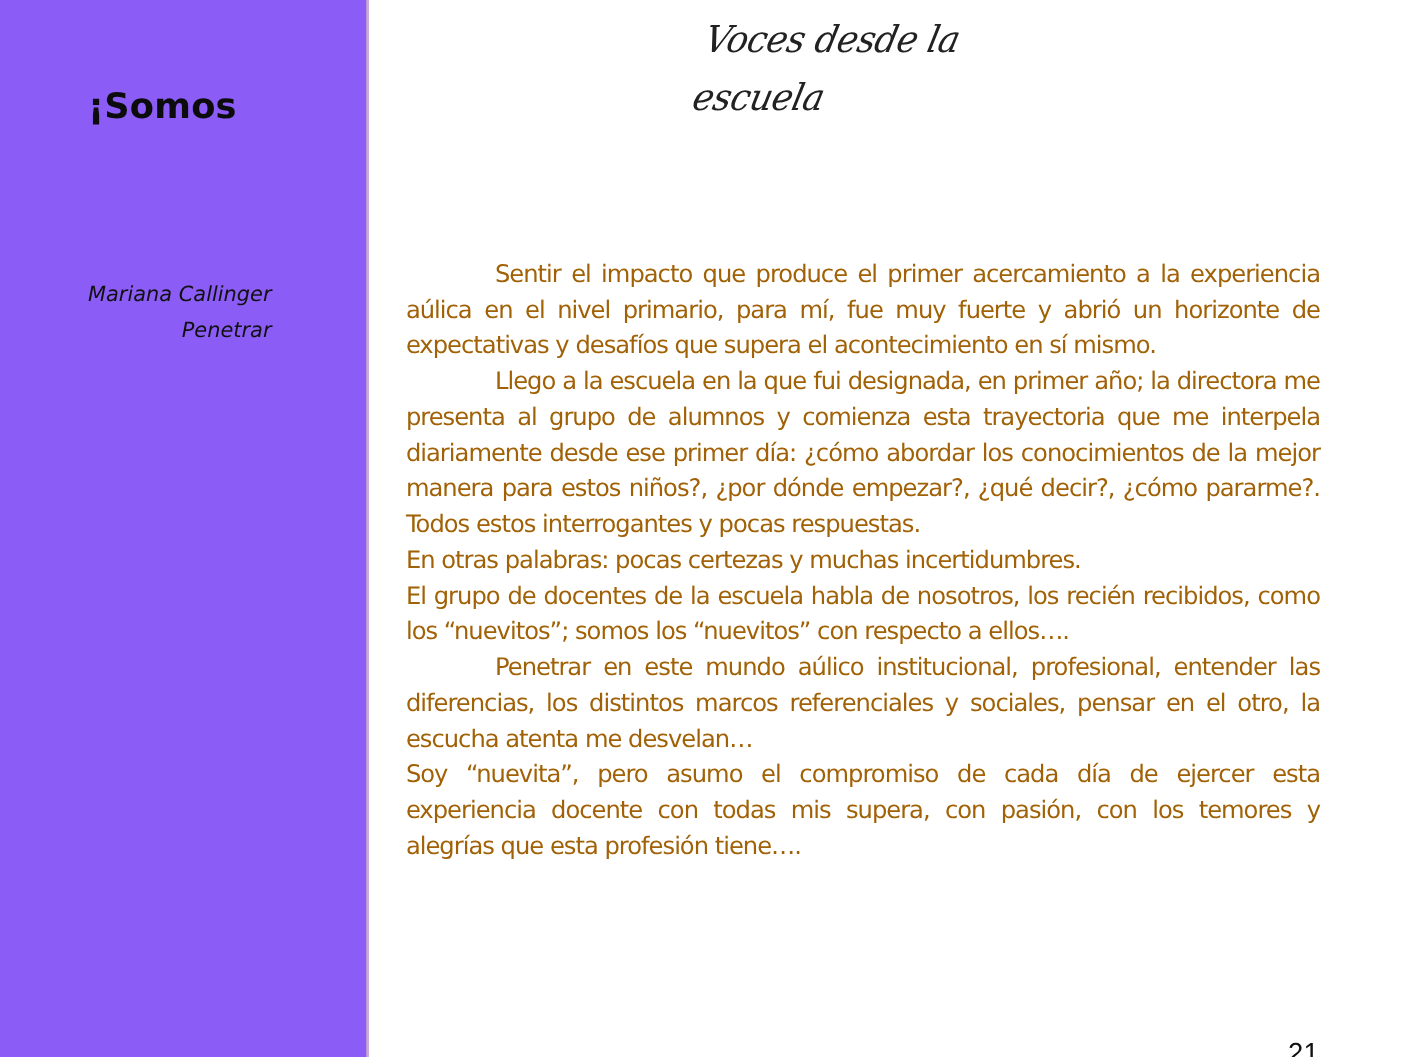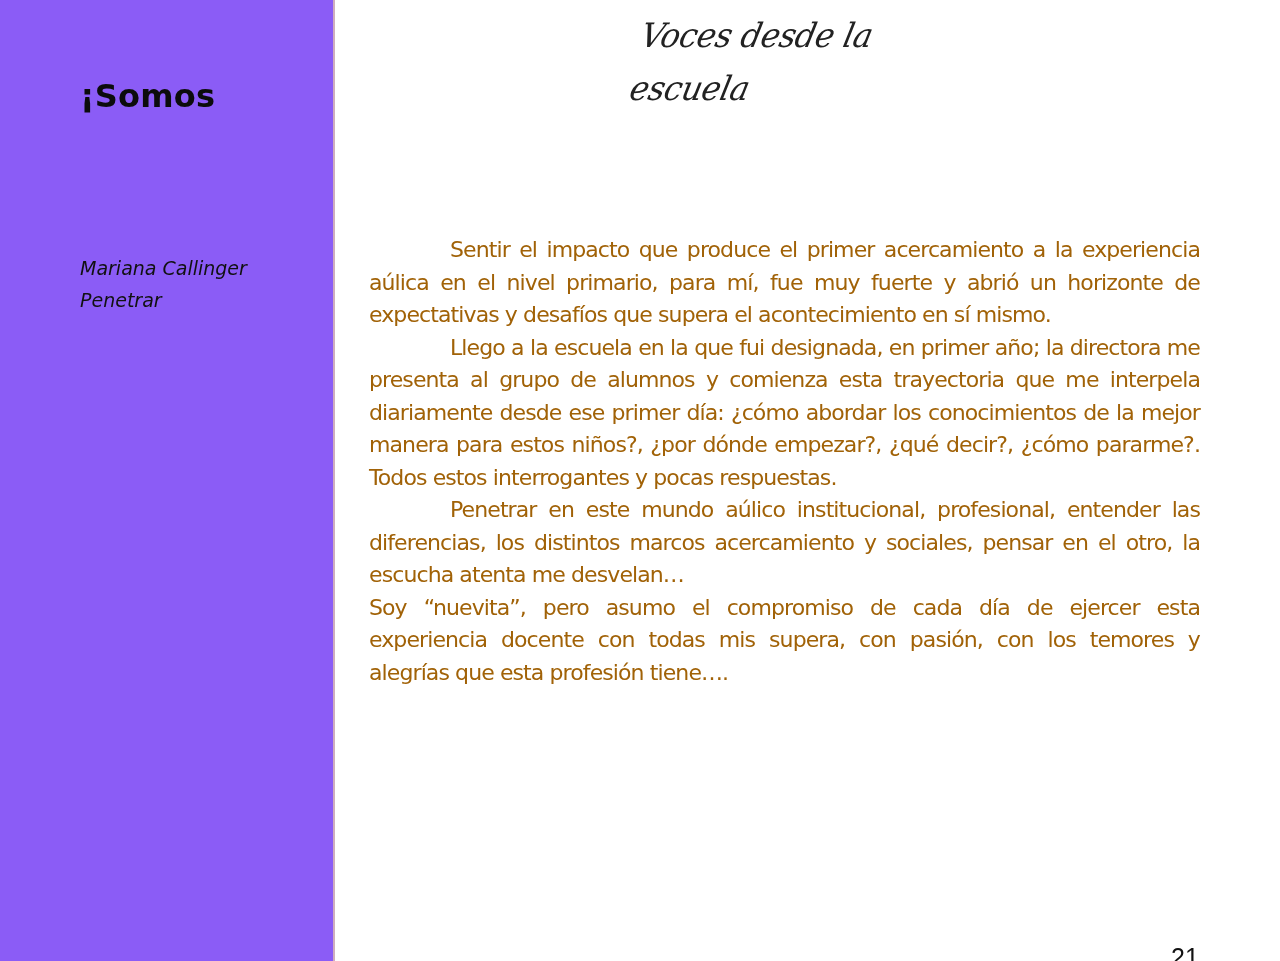--- a/index.html
+++ b/index.html
@@ -43,21 +43,21 @@
     .author {
       position: absolute;
       left: 80px;
       top: 252px;
       font-family: "DejaVu Sans", sans-serif;
       font-style: italic;
       font-size: 19px;
       line-height: 32px;
       color: #111111;
     }
-    .author span { display: block; }
+    .author span { display: block; text-align: right; }
     .running-head {
       position: absolute;
       left: 636px;
       top: 12px;
       width: 290px;
       font-family: "DejaVu Serif", serif;
       font-style: italic;
       font-size: 32px;
       line-height: 50px;
       color: #222222;
@@ -106,17 +106,19 @@
     <span>Mariana Callinger</span>
     <span>Penetrar</span>
   </div>
 </aside>
 
 <header class="running-head">Voces desde la escuela</header>
 
 <main class="body-text">
   <p class="indent">Sentir el impacto que produce el primer acercamiento a la experiencia aúlica en el nivel primario, para mí, fue muy fuerte y abrió un horizonte de expectativas y desafíos que supera el acontecimiento en sí mismo.</p>
   <p class="indent">Llego a la escuela en la que fui designada, en primer año;  la directora me presenta al grupo de alumnos y comienza esta trayectoria que me interpela diariamente desde ese primer día: ¿cómo abordar los conocimientos de la mejor manera para estos niños?, ¿por dónde empezar?, ¿qué decir?, ¿cómo pararme?. Todos estos interrogantes y pocas respuestas.</p>
-  <p class="indent">Penetrar en este mundo aúlico institucional, profesional, entender las diferencias, los distintos marcos acercamiento y sociales, pensar en el otro, la escucha atenta me desvelan…</p>
+  <p>En otras palabras: pocas certezas y muchas incertidumbres.</p>
+  <p>El grupo de docentes de la escuela habla de nosotros, los recién recibidos, como los “nuevitos”; somos los “nuevitos” con respecto a ellos….</p>
+  <p class="indent">Penetrar en este mundo aúlico institucional, profesional, entender las diferencias, los distintos marcos referenciales y sociales, pensar en el otro, la escucha atenta me desvelan…</p>
   <p>Soy “nuevita”, pero asumo el compromiso de cada día de ejercer esta experiencia docente con todas mis supera, con pasión, con los temores y alegrías que esta profesión tiene….</p>
 </main>
 
 <footer class="page-number">21</footer>
 
 </body></html>

